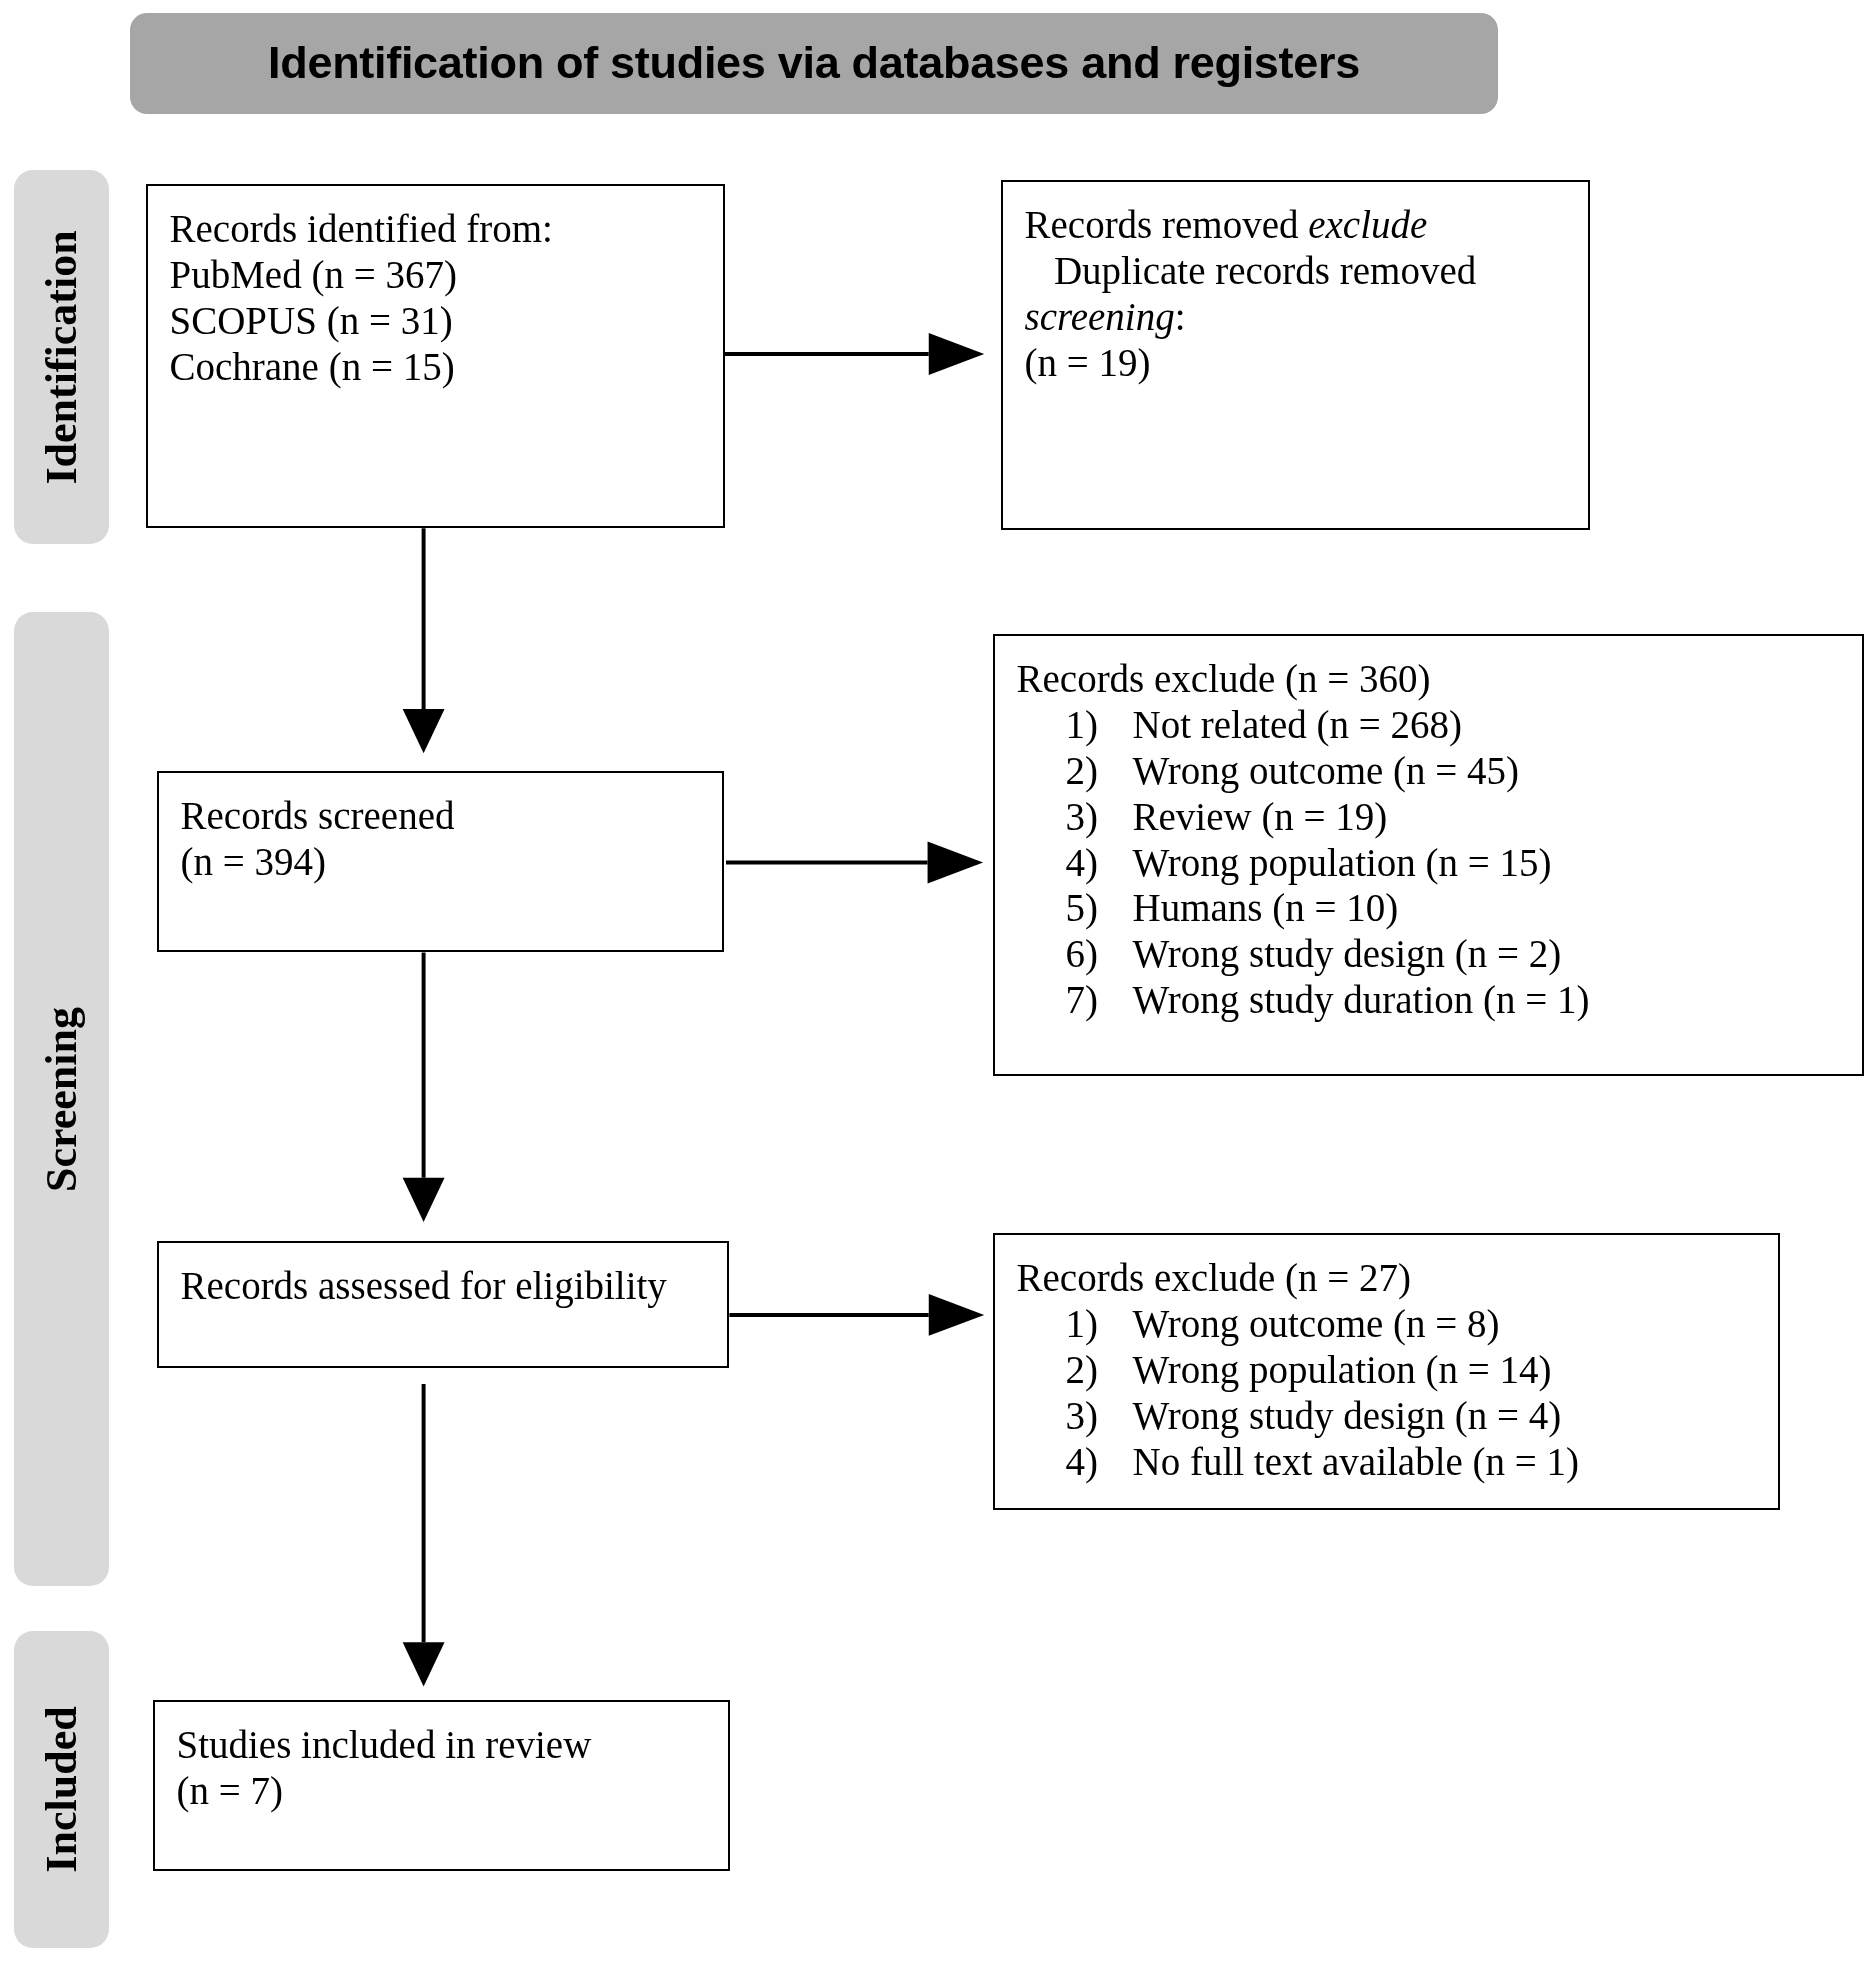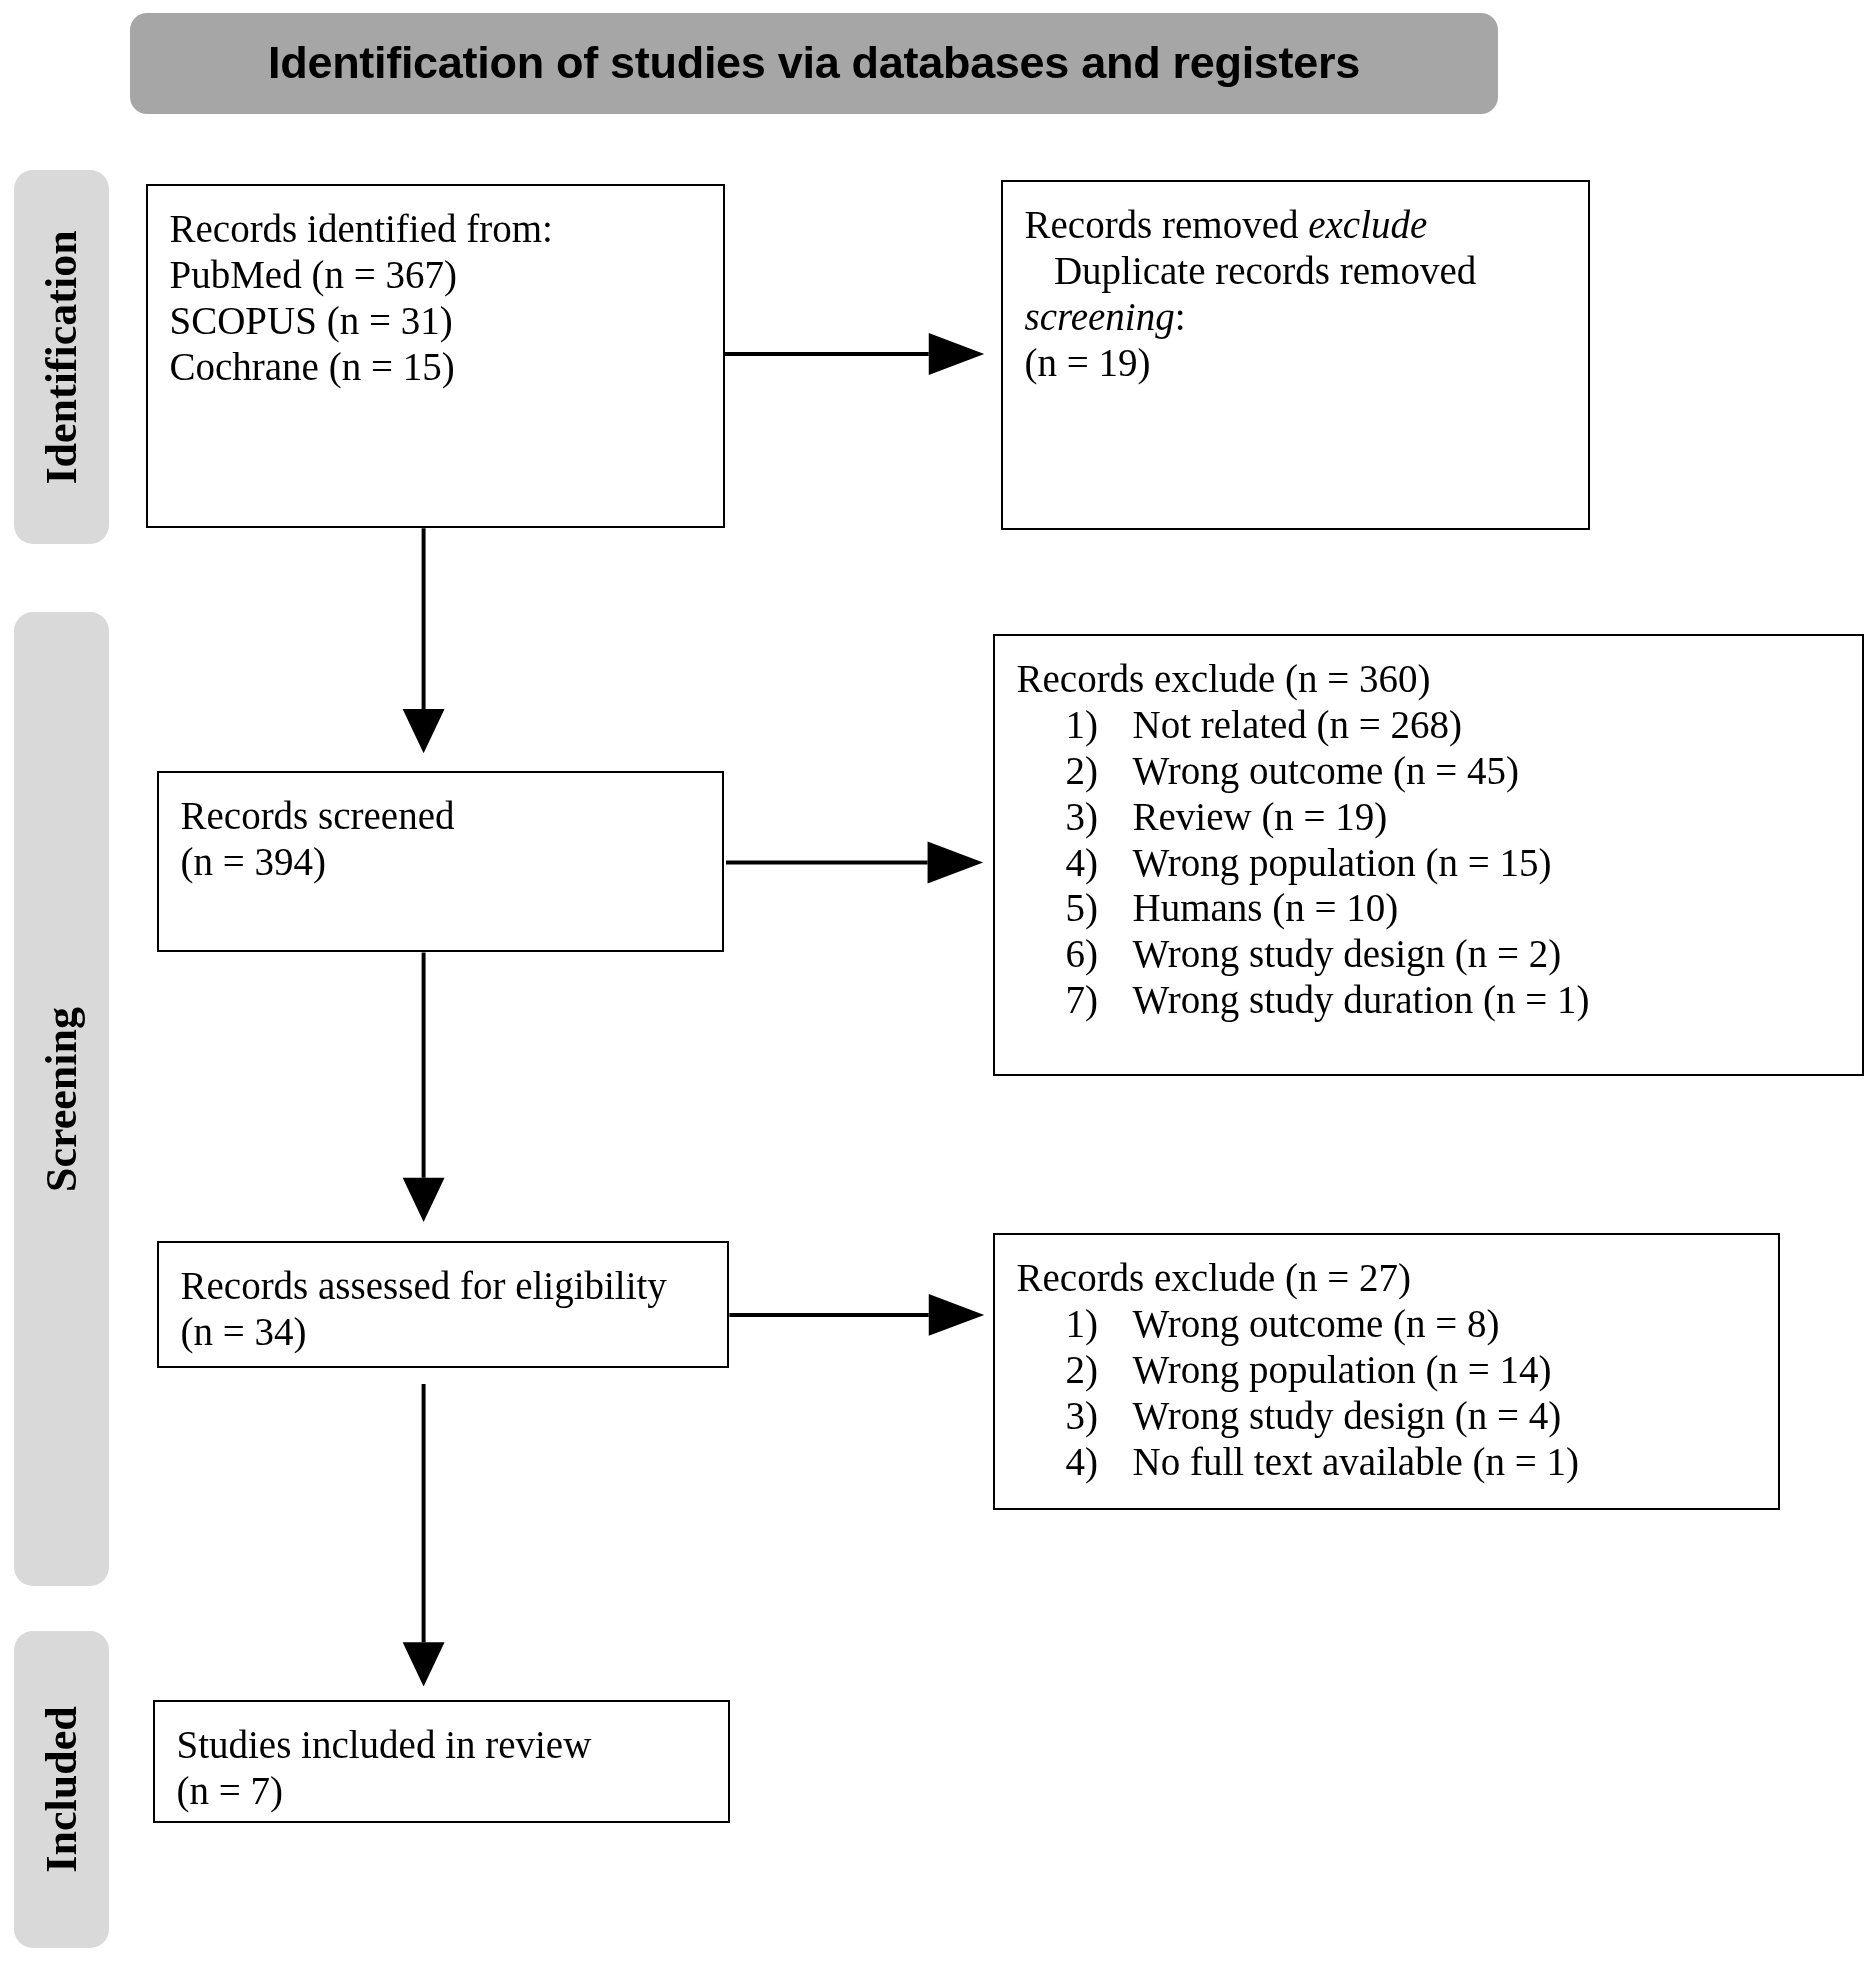--- a/index.html
+++ b/index.html
@@ -97,21 +97,21 @@
     flex: 0 0 67px;
   }
 
   
   #box-identified      { left: 146px;  top: 184px;  width: 579px; height: 344px; }
   #box-removed         { left: 1001px; top: 180px;  width: 589px; height: 350px; }
   #box-screened        { left: 157px;  top: 771px; width: 567px; height: 181px; font-family: Liberation Serif, serif; }
   #box-excluded-1      { left: 993px; top: 634px; width: 871px; height: 442px; }
   #box-assessed        { left: 157px;  top: 1241px; width: 572px; height: 127px; }
   #box-excluded-2      { left: 993px; top: 1233px; width: 787px; height: 277px; }
-  #box-included        { left: 153px;  top: 1700px; width: 577px; height: 123px; }
+  #box-included        { left: 153px;  top: 1700px; width: 577px; height: 171px; }
 
   
   #connectors {
     position: absolute;
     left: 0;
     top: 0;
     width: 1875px;
     height: 1965px;
     pointer-events: none;
   }
@@ -183,21 +183,20 @@
         </li>
       <li>
           <span class="num">7)</span>
           <span>Wrong study duration (n = 1)</span>
         </li>
     </ul>
   </div>
 
   <div class="box" id="box-assessed">
     <div class="line">Records assessed for eligibility</div>
-    <div class="line">(n = 34)</div>
   </div>
 
   <div class="box" id="box-excluded-2">
     <div class="line">Records exclude (n = 27)</div>
     <ul class="numlist">
       <li>
           <span class="num">1)</span>
           <span>Wrong outcome (n = 8)</span>
         </li>
       <li>

